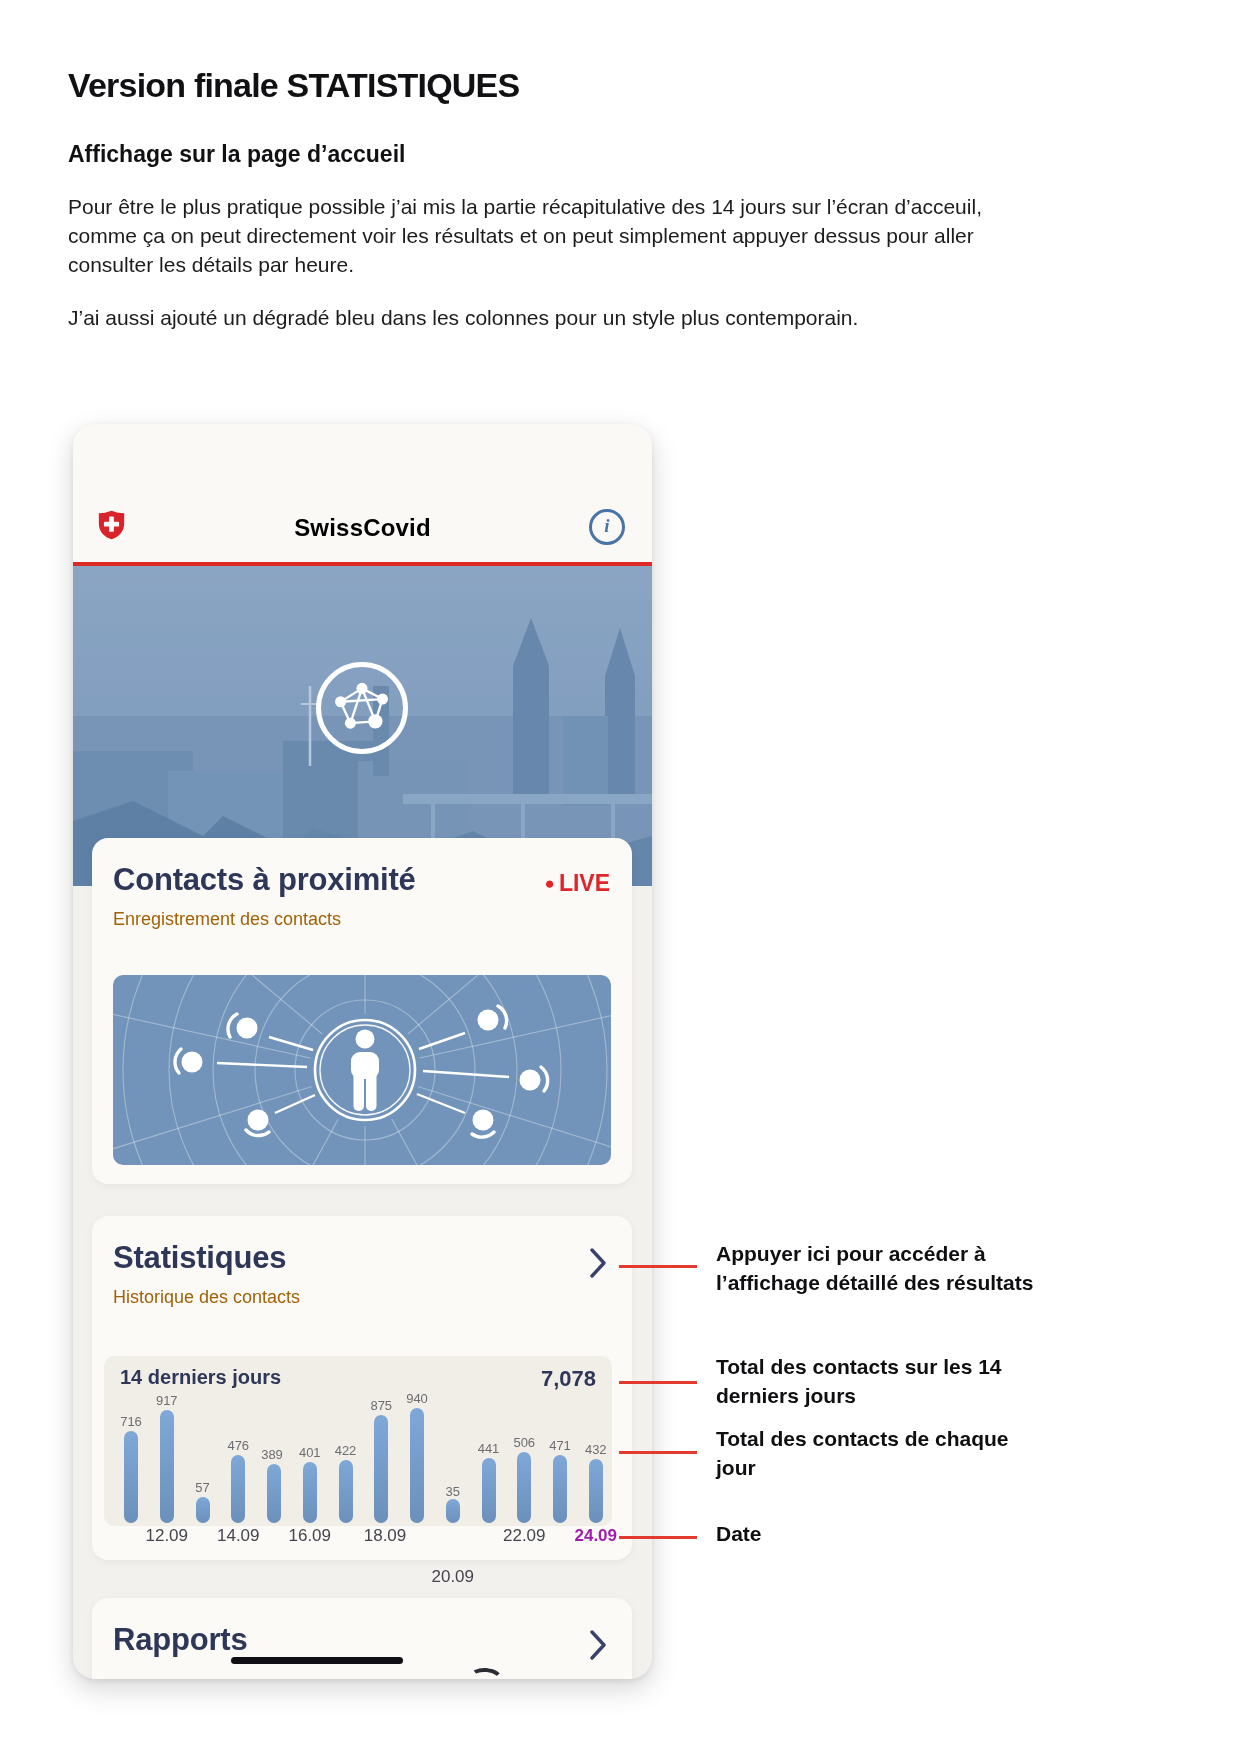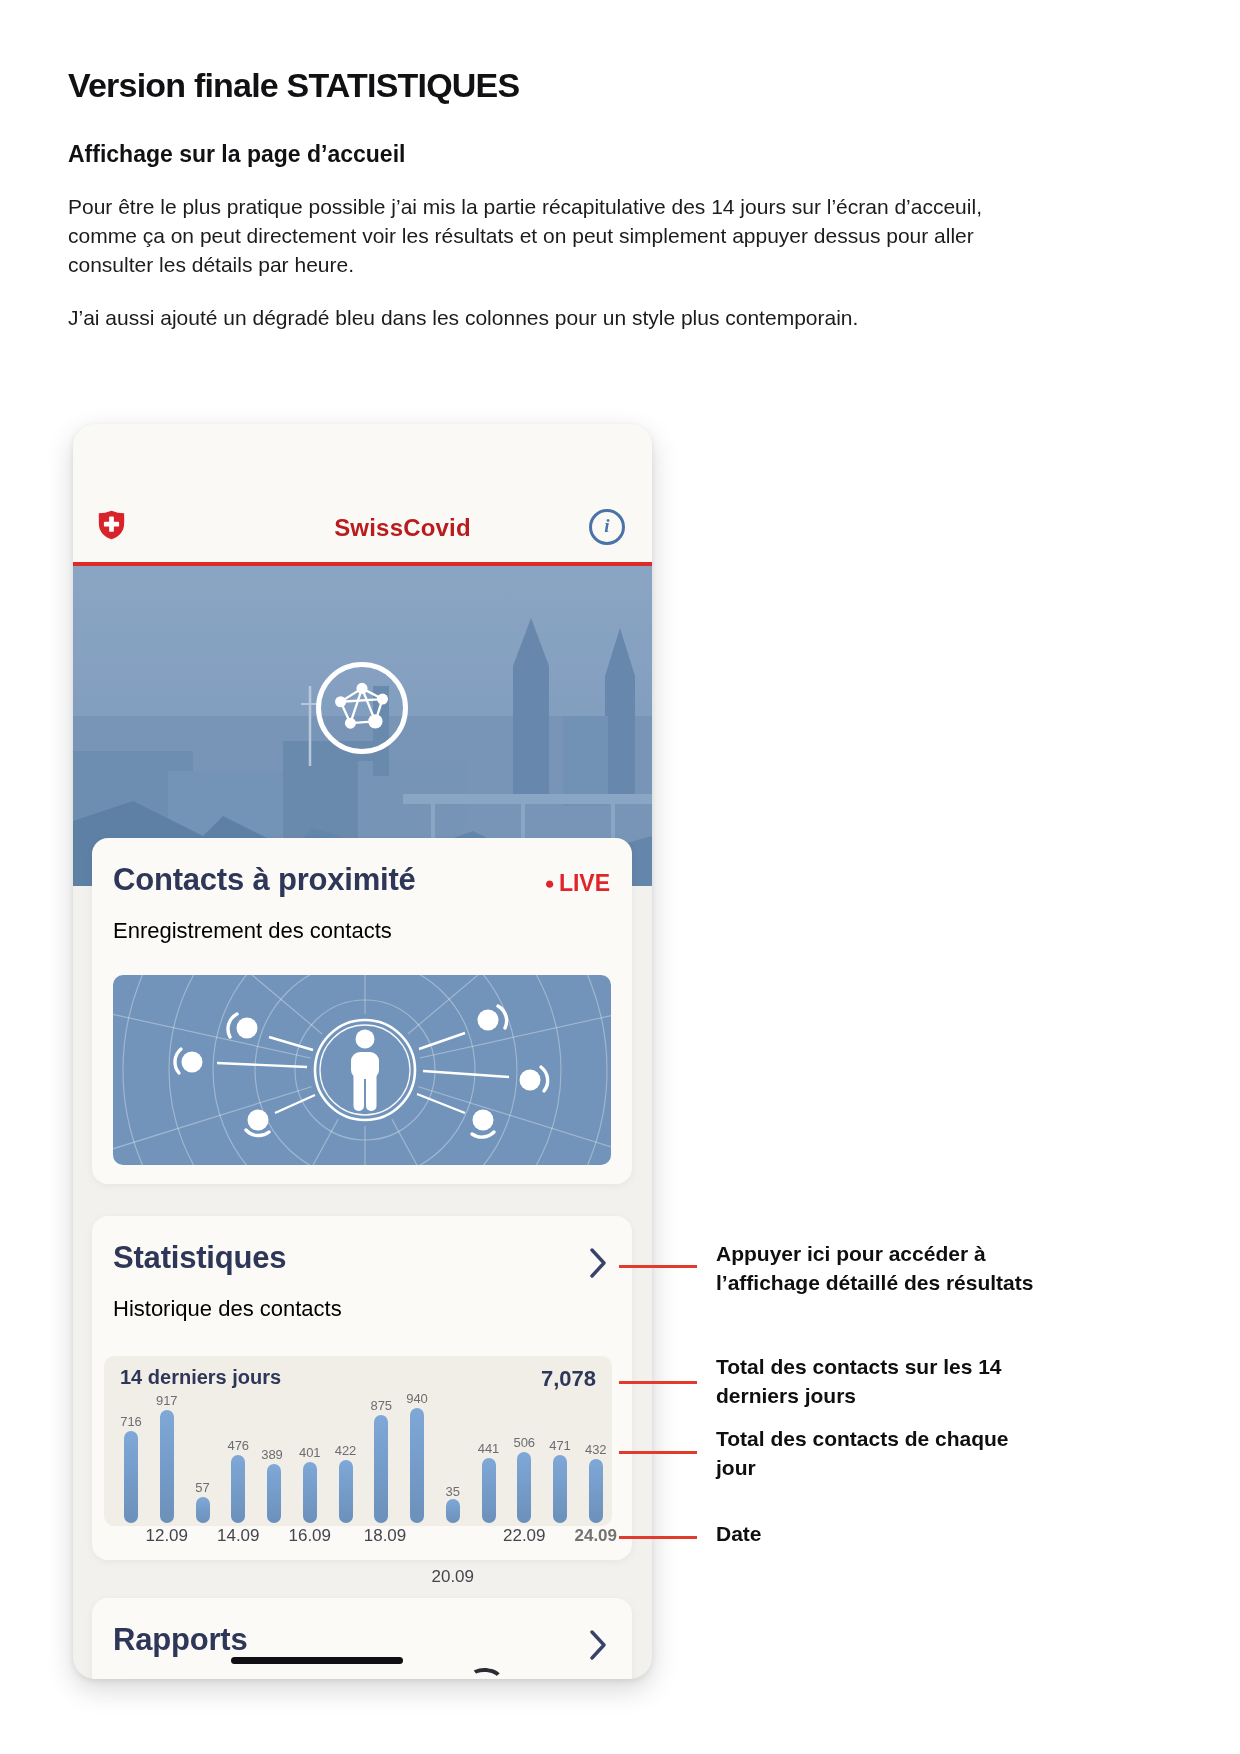--- a/index.html
+++ b/index.html
@@ -11,49 +11,49 @@
   .doc-h2{position:absolute;left:68px;top:141px;font-size:23px;font-weight:700;color:#111114;text-align:center;}
   .doc-p{position:absolute;left:68px;width:975px;font-size:21px;line-height:29px;color:#1c1c1f;}
   .doc-p1{top:192px;}
   .doc-p2{top:303px;}
 
   
   .phone{position:absolute;left:73px;top:424px;width:579px;height:1255px;background:#f3f1ee;
          border-radius:22px;box-shadow:0 10px 28px rgba(0,0,0,.16), 0 2px 6px rgba(0,0,0,.08);overflow:hidden;}
   .phone-header{position:absolute;left:0;top:0;width:100%;height:138px;background:#faf9f6;}
   .shield{position:absolute;left:25px;top:84px;width:27px;height:34px;}
-  .app-title{position:absolute;left:0;top:90px;width:100%;text-align:center;font-size:24px;font-weight:700;color:#b91c1c;letter-spacing:.2px;padding-left:40px;}
+  .app-title{position:absolute;left:0;top:90px;width:100%;text-align:center;font-size:24px;font-weight:700;color:#000000;letter-spacing:.2px;}
   .info-btn{position:absolute;left:516px;top:85px;width:30px;height:30px;border:3px solid #4a73a8;border-radius:50%;
             color:#4a73a8;font-family:"Liberation Serif","DejaVu Serif",serif;font-style:italic;font-weight:700;
             font-size:19px;text-align:center;line-height:28px;background:transparent;}
   .red-divider{position:absolute;left:0;top:138px;width:100%;height:4px;background:#dd2a27;}
 
   .hero{position:absolute;left:0;top:142px;width:579px;height:320px;overflow:hidden;}
   .hero svg{display:block;}
   .net-badge{position:absolute;left:243px;top:96px;width:92px;height:92px;border:5px solid #ffffff;border-radius:50%;box-sizing:border-box;}
 
   .card{position:absolute;left:19px;width:540px;background:#fbfaf7;border-radius:16px;box-shadow:0 2px 8px rgba(0,0,0,.05);}
   .card-title{position:absolute;left:21px;top:24px;font-size:31px;font-weight:700;color:#2f3759;letter-spacing:-0.2px;}
-  .card-sub{position:absolute;left:21px;top:80px;font-size:22px;color:#000000;}
+  .card-sub{position:absolute;left:21px;top:71px;font-size:18px;color:#a16207;}
   .chev{position:absolute;right:26px;top:32px;width:16px;height:30px;}
 
   .contacts-card{top:414px;height:346px;}
   .live{position:absolute;right:22px;top:32px;font-size:23px;font-weight:700;color:#e0252a;}
   .live .dot{font-size:17px;vertical-align:2px;margin-right:4px;}
   .radar{position:absolute;left:21px;top:137px;width:498px;height:190px;border-radius:10px;overflow:hidden;background:#7294ba;}
 
   .stats-card{top:792px;height:344px;}
   .chart-panel{position:absolute;left:12px;top:140px;width:508px;height:170px;background:#f1eee8;border-radius:10px;}
   .chart-head{position:absolute;left:0;top:10px;width:100%;display:flex;justify-content:space-between;box-sizing:border-box;padding:0 16px;}
   .chart-title{font-size:20px;font-weight:700;color:#2f3759;}
   .chart-total{font-size:22px;font-weight:700;color:#2f3759;}
   .bar-pill{position:absolute;width:14px;border-radius:7px;background:linear-gradient(180deg,#7fa8d8 0%,#6b90ba 100%);}
   .bar-label{position:absolute;transform:translateX(-50%);font-size:13px;color:#6d6d71;white-space:nowrap;}
   .date-label{position:absolute;top:170px;transform:translateX(-50%);font-size:17px;color:#45454e;white-space:nowrap;}
-  .date-label.bold{font-weight:700;color:#737373;}
+  .date-label.bold{font-weight:700;color:#a21caf;}
 
   .rapports-card{top:1174px;height:120px;}
 
   .home-bar{position:absolute;left:158px;top:1233px;width:172px;height:7px;border-radius:4px;background:#101014;}
   .squiggle{position:absolute;left:396px;top:1244px;width:26px;height:14px;border:4px solid #2c2c34;
             border-color:#2c2c34 transparent transparent transparent;border-radius:50%;transform:rotate(6deg);}
 
   
   .annotation{position:absolute;left:716px;width:345px;font-size:21px;line-height:29px;font-weight:700;color:#0f0f12;white-space:pre-line;}
   .ann-1{top:1239px;}

